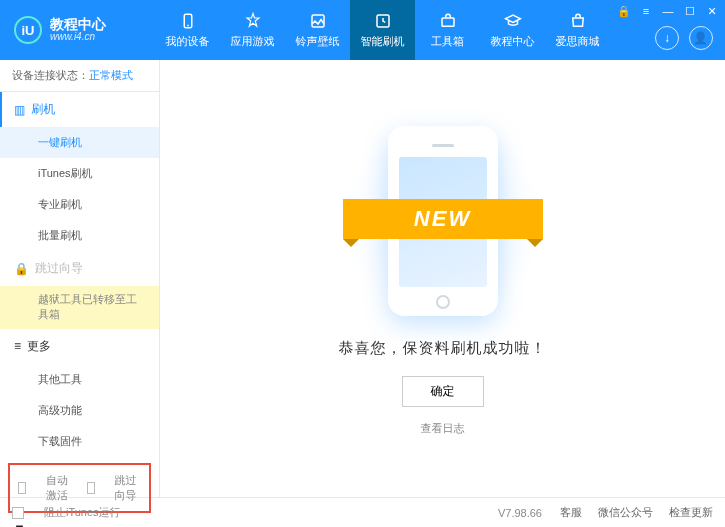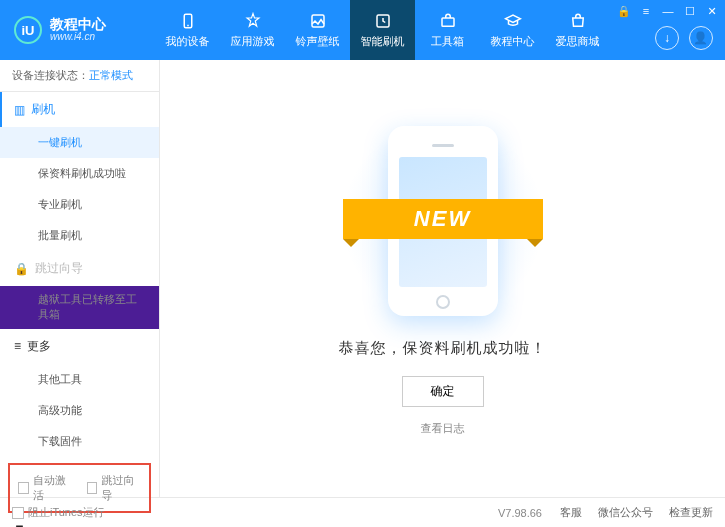--- a/index.html
+++ b/index.html
@@ -7,44 +7,44 @@
 
 .header { background: #1e8fff; height: 60px; display: flex; align-items: center; position: relative; }
 .logo-area { display: flex; align-items: center; padding-left: 14px; width: 155px; }
 .logo-circle { width: 28px; height: 28px; border: 2px solid #5eead4; border-radius: 50%; display: flex; align-items: center; justify-content: center; color: #fff; font-weight: bold; font-size: 13px; }
 .logo-text { margin-left: 8px; }
 .logo-title { color: #fff; font-size: 14px; font-weight: bold; line-height: 1; }
 .logo-url { color: rgba(255,255,255,0.85); font-size: 10px; line-height: 1.2; font-style: italic; }
 
 .nav { display: flex; height: 100%; flex: 1; }
 .nav-item { width: 65px; display: flex; flex-direction: column; align-items: center; justify-content: center; color: #fff; cursor: pointer; gap: 3px; }
-.nav-item.active { background: #0c4a6e; }
+.nav-item.active { background: #0369a1; }
 .nav-icon { width: 20px; height: 20px; display: flex; align-items: center; justify-content: center; }
 .nav-label { font-size: 11px; }
 
 .win-controls { position: absolute; top: 4px; right: 6px; display: flex; gap: 8px; color: #fff; font-size: 11px; }
 .win-btn { cursor: pointer; width: 14px; height: 14px; display: flex; align-items: center; justify-content: center; }
 
 .right-icons { position: absolute; right: 12px; bottom: 10px; display: flex; gap: 10px; }
 .circle-btn { width: 24px; height: 24px; border: 1.5px solid rgba(255,255,255,0.8); border-radius: 50%; display: flex; align-items: center; justify-content: center; color: #fff; cursor: pointer; font-size: 12px; }
 
 .body-area { display: flex; height: 437px; }
 
 .sidebar { width: 160px; border-right: 1px solid #e8e8e8; display: flex; flex-direction: column; }
 .status-bar { padding: 8px 12px; font-size: 11px; color: #666; border-bottom: 1px solid #e8e8e8; }
 .status-val { color: #1e8fff; }
 .side-header { display: flex; align-items: center; gap: 6px; padding: 9px 14px; font-size: 12px; color: #333; cursor: pointer; }
 .side-header.blue { color: #1e8fff; border-left: 2px solid #1e8fff; padding-left: 12px; }
 .side-sub { padding: 8px 16px 8px 38px; font-size: 11px; color: #555; cursor: pointer; }
 .side-sub.active { background: #eaf4ff; color: #1e8fff; }
-.side-sub.gray { background: #4c1d95; color: #888; line-height: 1.4; padding-top: 6px; padding-bottom: 6px; }
+.side-sub.gray { background: #fef9c3; color: #888; line-height: 1.4; padding-top: 6px; padding-bottom: 6px; }
 .muted-icon { color: #bbb; }
 
 .checkbox-row { margin: 6px 8px; padding: 8px; border: 2px solid #e74c3c; display: flex; gap: 14px; align-items: center; }
-.cb-item { display: flex; align-items: center; gap: 4px; font-size: 11px; color: #888; }
+.cb-item { display: flex; align-items: center; gap: 20px; font-size: 11px; color: #888; }
 .cb-box { width: 12px; height: 12px; border: 1px solid #bbb; background: #fff; }
 
 .device-info { padding: 6px 12px; }
 .device-name { color: #1e8fff; font-size: 12px; font-weight: bold; display: flex; align-items: center; gap: 5px; }
 
 .main { flex: 1; display: flex; flex-direction: column; align-items: center; justify-content: center; position: relative; }
 .phone-illus { position: relative; width: 180px; height: 200px; display: flex; align-items: center; justify-content: center; }
 .phone-body { width: 110px; height: 190px; background: #fff; border-radius: 16px; box-shadow: 0 8px 24px rgba(30,143,255,0.25); position: relative; display: flex; flex-direction: column; align-items: center; padding-top: 18px; }
 .phone-speaker { width: 22px; height: 3px; background: #d0d8e0; border-radius: 2px; }
 .phone-screen { margin-top: 10px; width: 88px; height: 130px; background: linear-gradient(160deg,#c9e6ff,#e8f3ff); border-radius: 3px; position: relative; }
@@ -159,21 +159,21 @@
   <div class="sidebar">
     <div class="status-bar">
       <span>设备连接状态：</span><span class="status-val">正常模式</span>
     </div>
 
     <div class="side-header blue">
       <span>▥</span>
       <span>刷机</span>
     </div>
     <div class="side-sub active">一键刷机</div>
-    <div class="side-sub">保资料刷机成功啦</div>
+    <div class="side-sub">iTunes刷机</div>
     <div class="side-sub">专业刷机</div>
     <div class="side-sub">批量刷机</div>
 
     <div class="side-header" style="color:#bbb;">
       <span class="muted-icon">🔒</span>
       <span>跳过向导</span>
     </div>
     <div class="side-sub gray">越狱工具已转移至工具箱</div>
 
     <div class="side-header">

